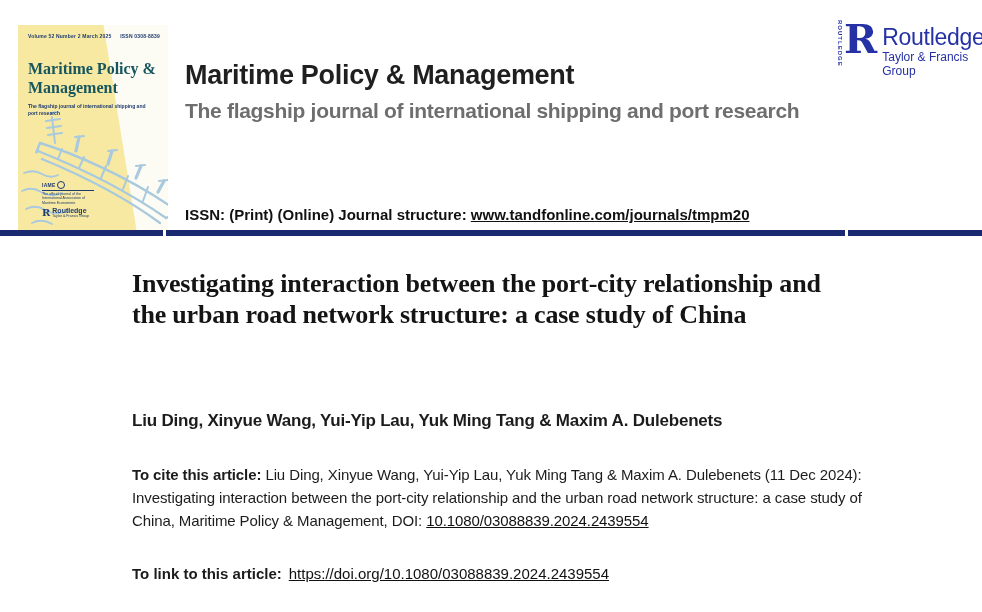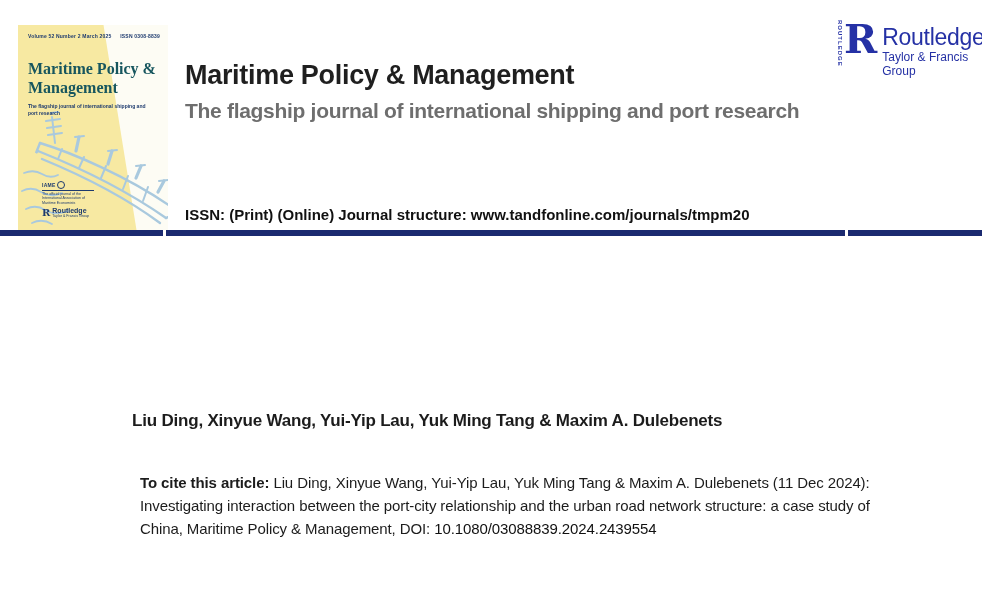--- a/index.html
+++ b/index.html
@@ -39,35 +39,35 @@
   .mark{display:flex;align-items:stretch;height:44px;}
   .mark-vertical{writing-mode:vertical-rl;font-size:6px;font-weight:bold;color:#2531a5;
                  letter-spacing:1px;line-height:8px;padding-top:2px;}
   .mark-r{font-family:"DejaVu Serif",serif;font-size:40px;line-height:42px;font-weight:bold;color:#2531a5;}
   .brand-text{padding-top:7px;}
   .brand-name{font-size:23px;line-height:24px;color:#2531a5;font-weight:500;letter-spacing:-.3px;}
   .brand-tag{font-size:12px;color:#2531a5;margin-top:1px;}
 
   
   .issn-line{position:absolute;left:185px;top:206px;font-size:15px;font-weight:bold;color:#111;}
-  .u{color:#111;cursor:pointer;}
+  .u{text-decoration:underline;color:#111;cursor:pointer;}
 
   
   .rule{position:absolute;left:0;top:230px;width:982px;height:6px;background:#1b2a70;}
   .rule .gap{position:absolute;top:0;width:3px;height:6px;background:#fff;}
   .rule .g1{left:163px;}
   .rule .g2{left:845px;}
 
   
   .article-title{position:absolute;left:132px;top:268px;width:720px;margin:0;
                  font-family:"Liberation Serif","DejaVu Serif",serif;
                  font-size:26px;line-height:31px;font-weight:bold;color:#141414;letter-spacing:-.2px;}
   .authors{position:absolute;left:132px;top:411px;width:760px;
            font-size:17px;font-weight:bold;color:#1c1c1c;letter-spacing:-.2px;}
-  .cite{position:absolute;left:132px;top:463px;width:745px;margin:8px;
+  .cite{position:absolute;left:132px;top:463px;width:745px;margin:0;
         font-size:15px;line-height:23px;color:#1c1c1c;letter-spacing:-.1px;}
   .cite b{letter-spacing:-.1px;}
   .linkline{position:absolute;left:132px;top:565px;margin:0;font-size:15px;color:#1c1c1c;}
   .linkline .u{margin-left:7px;}
 </style>
 </head>
 <body>
 
 <div class="page">
 
@@ -161,20 +161,24 @@
 
   <div class="issn-line">
     <span>ISSN: (Print) (Online) Journal structure: </span><a class="u">www.tandfonline.com/journals/tmpm20</a>
   </div>
 
   <div class="rule">
     <span class="gap g1"></span>
     <span class="gap g2"></span>
   </div>
 
+  <h2 class="article-title">Investigating interaction between the port-city relationship and the urban road network structure: a case study of China</h2>
   <div class="authors">Liu Ding, Xinyue Wang, Yui-Yip Lau, Yuk Ming Tang &amp; Maxim A. Dulebenets</div>
 
   <p class="cite">
     <b>To cite this article: </b><span>Liu Ding, Xinyue Wang, Yui-Yip Lau, Yuk Ming Tang &amp; Maxim A. Dulebenets (11 Dec 2024): Investigating interaction between the port-city relationship and the urban road network structure: a case study of China, Maritime Policy &amp; Management, DOI: </span><a class="u">10.1080/03088839.2024.2439554</a>
   </p>
 
+  <p class="linkline">
+    <b>To link to this article:</b><a class="u">https://doi.org/10.1080/03088839.2024.2439554</a>
+  </p>
 
 </div>
 
 </body></html>

